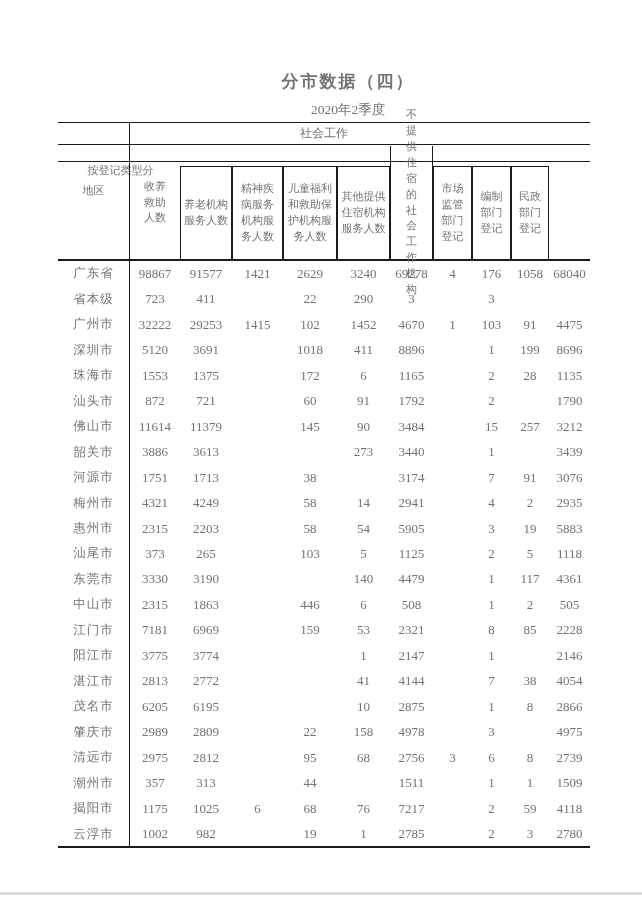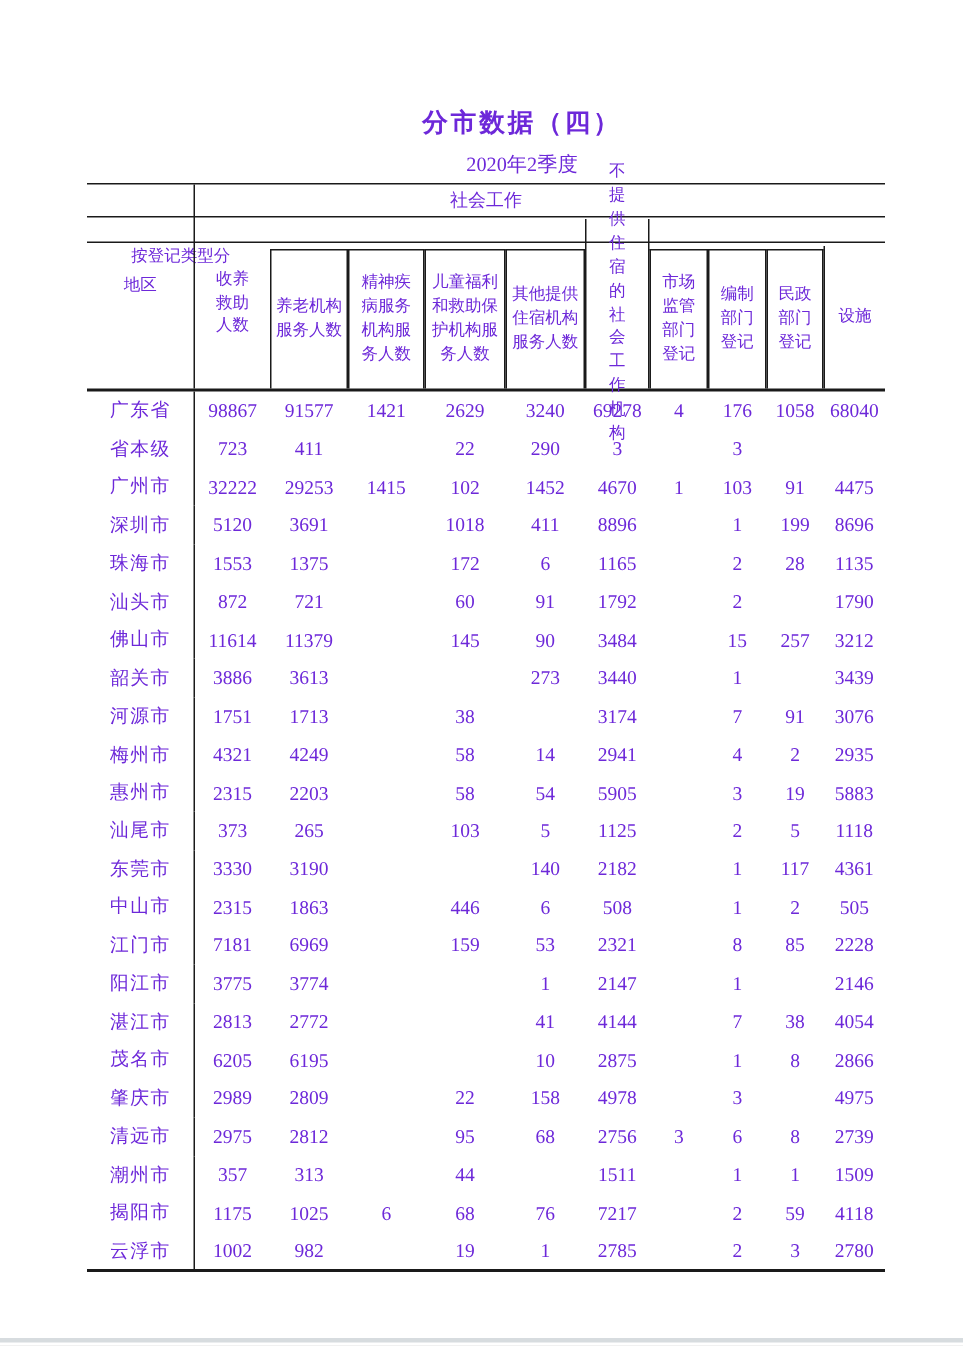--- a/index.html
+++ b/index.html
@@ -2,21 +2,21 @@
 <html><head>
 <meta charset="utf-8">
 <style>
   * { box-sizing: border-box; margin: 0; padding: 0; }
   html,body { background:#e8e8e8; }
   .page {
     position: relative;
     width: 642px; height: 897px;
     background: #ffffff;
     font-family: "Liberation Serif", "DejaVu Serif", serif;
-    color: #6d28d9;
+    color: #737373;
     overflow: hidden;
     margin: 0 auto;
   }
   .doc-title {
     position: absolute; top: 70px; left: 0; width: 100%;
     text-align: center; font-weight: bold; font-size: 17px;
     letter-spacing: 2px; transform: translateX(27px);
   }
   .doc-subtitle {
     position: absolute; top: 101px; left: 0; width: 100%;
@@ -95,21 +95,20 @@
 
       <div class="cell c-butigong">不提供住宿的社会工作机构</div>
 
       <div class="band-reg-line"></div>
       <div class="band-reg-text">按登记类型分</div>
 
       <div class="boxcell b5">市场监管部门登记</div>
       <div class="boxcell b7">民政部门登记</div>
       <div class="boxcell b6">编制部门登记</div>
 
-      <div class="cell c-sheshi">设施</div>
     </div>
 
     <div class="tbody" id="tbody">
         <div class="trow">
           <div class="cell region">广东省</div>
           <div class="cell num">98867</div>
           <div class="cell num">91577</div>
           <div class="cell num">1421</div>
           <div class="cell num">2629</div>
           <div class="cell num">3240</div>
@@ -262,21 +261,21 @@
           <div class="cell num">5</div>
           <div class="cell num">1118</div>
         </div>
         <div class="trow">
           <div class="cell region">东莞市</div>
           <div class="cell num">3330</div>
           <div class="cell num">3190</div>
           <div class="cell num"></div>
           <div class="cell num"></div>
           <div class="cell num">140</div>
-          <div class="cell num">2182</div>
+          <div class="cell num">4479</div>
           <div class="cell num"></div>
           <div class="cell num">1</div>
           <div class="cell num">117</div>
           <div class="cell num">4361</div>
         </div>
         <div class="trow">
           <div class="cell region">中山市</div>
           <div class="cell num">2315</div>
           <div class="cell num">1863</div>
           <div class="cell num"></div>

